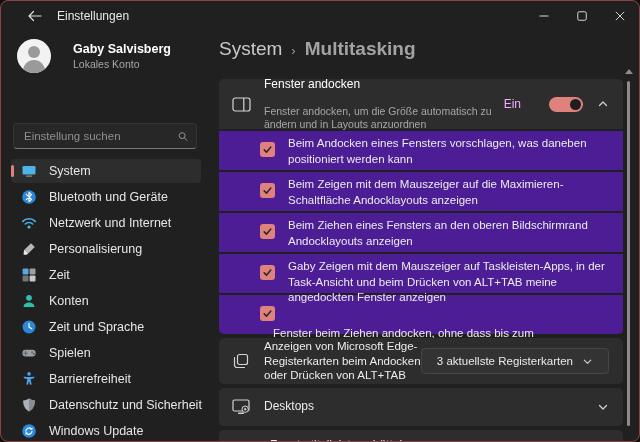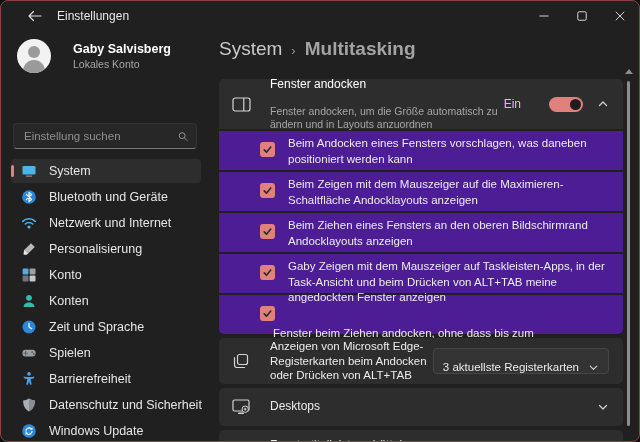--- a/index.html
+++ b/index.html
@@ -42,21 +42,21 @@
   .nav-item.selected .pip { position:absolute; left:0; top:6px; width:3px; height:12px; border-radius:2px; background:#e0817d; }
   .nav-icon { width:16px; height:16px; flex:0 0 auto; display:flex; }
   .nav-label { font-size:12.5px; color:#e6e6e6; margin-left:12px; white-space:nowrap; }
 
   
   .breadcrumb { position:absolute; top:37px; left:218px; display:flex; align-items:baseline; }
   .bc-parent { font-size:19px; color:#c9c9c9; cursor:pointer; }
   .bc-sep { font-size:13px; color:#9a9a9a; margin:0 9px; }
   .bc-current { font-size:19px; font-weight:bold; color:#a3a3a3; }
 
-  .card { position:absolute; left:218px; width:404px; background:#2d2d2d;gap:6px; }
+  .card { position:absolute; left:218px; width:404px; background:#2d2d2d; }
   .expander-header { top:78px; height:50px; border-radius:5px 5px 0 0; display:flex; align-items:center; padding:0 14px 0 10px; cursor:pointer; }
   .exp-icon { width:24px; display:flex; justify-content:center; flex:0 0 auto; }
   .exp-text { margin-left:11px; }
   .exp-title { font-size:12px; color:#fff; }
   .exp-sub { font-size:10.5px; color:#a6a6a6; margin-top:14px; line-height:1.25; max-width:300px; }
   .exp-controls { margin-left:auto; display:flex; align-items:center; }
   .toggle-label { font-size:12px; color:#f0abfc; margin-right:28px; }
   .toggle { width:34px; height:15px; border-radius:8px; background:#e0817d; position:relative; cursor:pointer; flex:0 0 auto; }
   .toggle .knob { position:absolute; right:2px; top:2px; width:11px; height:11px; border-radius:50%; background:#1e1e1e; }
   .chev-btn { margin-left:14px; display:flex; cursor:pointer; }
@@ -70,21 +70,21 @@
   .setting-row { display:flex; align-items:center; padding:0 14px 0 10px; border-radius:5px; }
   .row-edge { top:337px; height:46px; }
   .row-desktops { top:387px; height:38px; cursor:pointer; }
   .row-partial { top:429px; height:40px; padding-left:51px; align-items:flex-start; }
   .row-icon { width:24px; display:flex; justify-content:center; flex:0 0 auto; }
   .row-label { font-size:11.5px; color:#ececec; line-height:1.3; margin-left:11px; max-width:250px; }
   .row-label.single { font-size:12px; }
   .partial-label { font-size:12px; color:#ececec; margin-top:8px; }
 
   .dropdown { margin-left:auto; background:#333333; border:1px solid #464646; border-radius:4px;
-    height:26px; display:flex; align-items:flex-end; padding:0 9px; cursor:pointer; }
+    height:26px; display:flex; align-items:center; padding:0 15px; cursor:pointer; }
   .dd-value { font-size:11.5px; color:#eaeaea; white-space:nowrap; }
   .dd-chev { margin-left:9px; display:flex; }
 
   
   .scroll-up { position:absolute; right:6px; top:68px; width:0; height:0; cursor:pointer;
     border-left:4px solid transparent; border-right:4px solid transparent; border-bottom:5px solid #8c8c8c; }
   .scroll-thumb { position:absolute; right:9px; top:80px; width:3px; height:345px; border-radius:2px; background:#8c8c8c; cursor:pointer; }
 </style>
 </head>
 <body>
@@ -183,21 +183,21 @@
 
       <div class="nav-item">
         <span class="nav-icon">
           <svg viewBox="0 0 16 16" width="16" height="16">
               <rect x="1.6" y="1.6" width="5.9" height="5.9" rx="1" fill="#57a8e0"></rect>
               <rect x="8.6" y="1.6" width="5.9" height="5.9" rx="1" fill="#9aa0a6"></rect>
               <rect x="1.6" y="8.6" width="5.9" height="5.9" rx="1" fill="#6f7579"></rect>
               <rect x="8.6" y="8.6" width="5.9" height="5.9" rx="1" fill="#c5c9cc"></rect>
             </svg>
         </span>
-        <span class="nav-label">Konto</span>
+        <span class="nav-label">Zeit</span>
       </div>
 
       <div class="nav-item">
         <span class="nav-icon">
           <svg viewBox="0 0 16 16" width="16" height="16">
               <circle cx="8" cy="4.8" r="2.9" fill="#2fbdae"></circle>
               <path d="M2.6 14 C2.6 10.9 5 9.4 8 9.4 C11 9.4 13.4 10.9 13.4 14 Z" fill="#2fbdae"></path>
             </svg>
         </span>
         <span class="nav-label">Konten</span>

